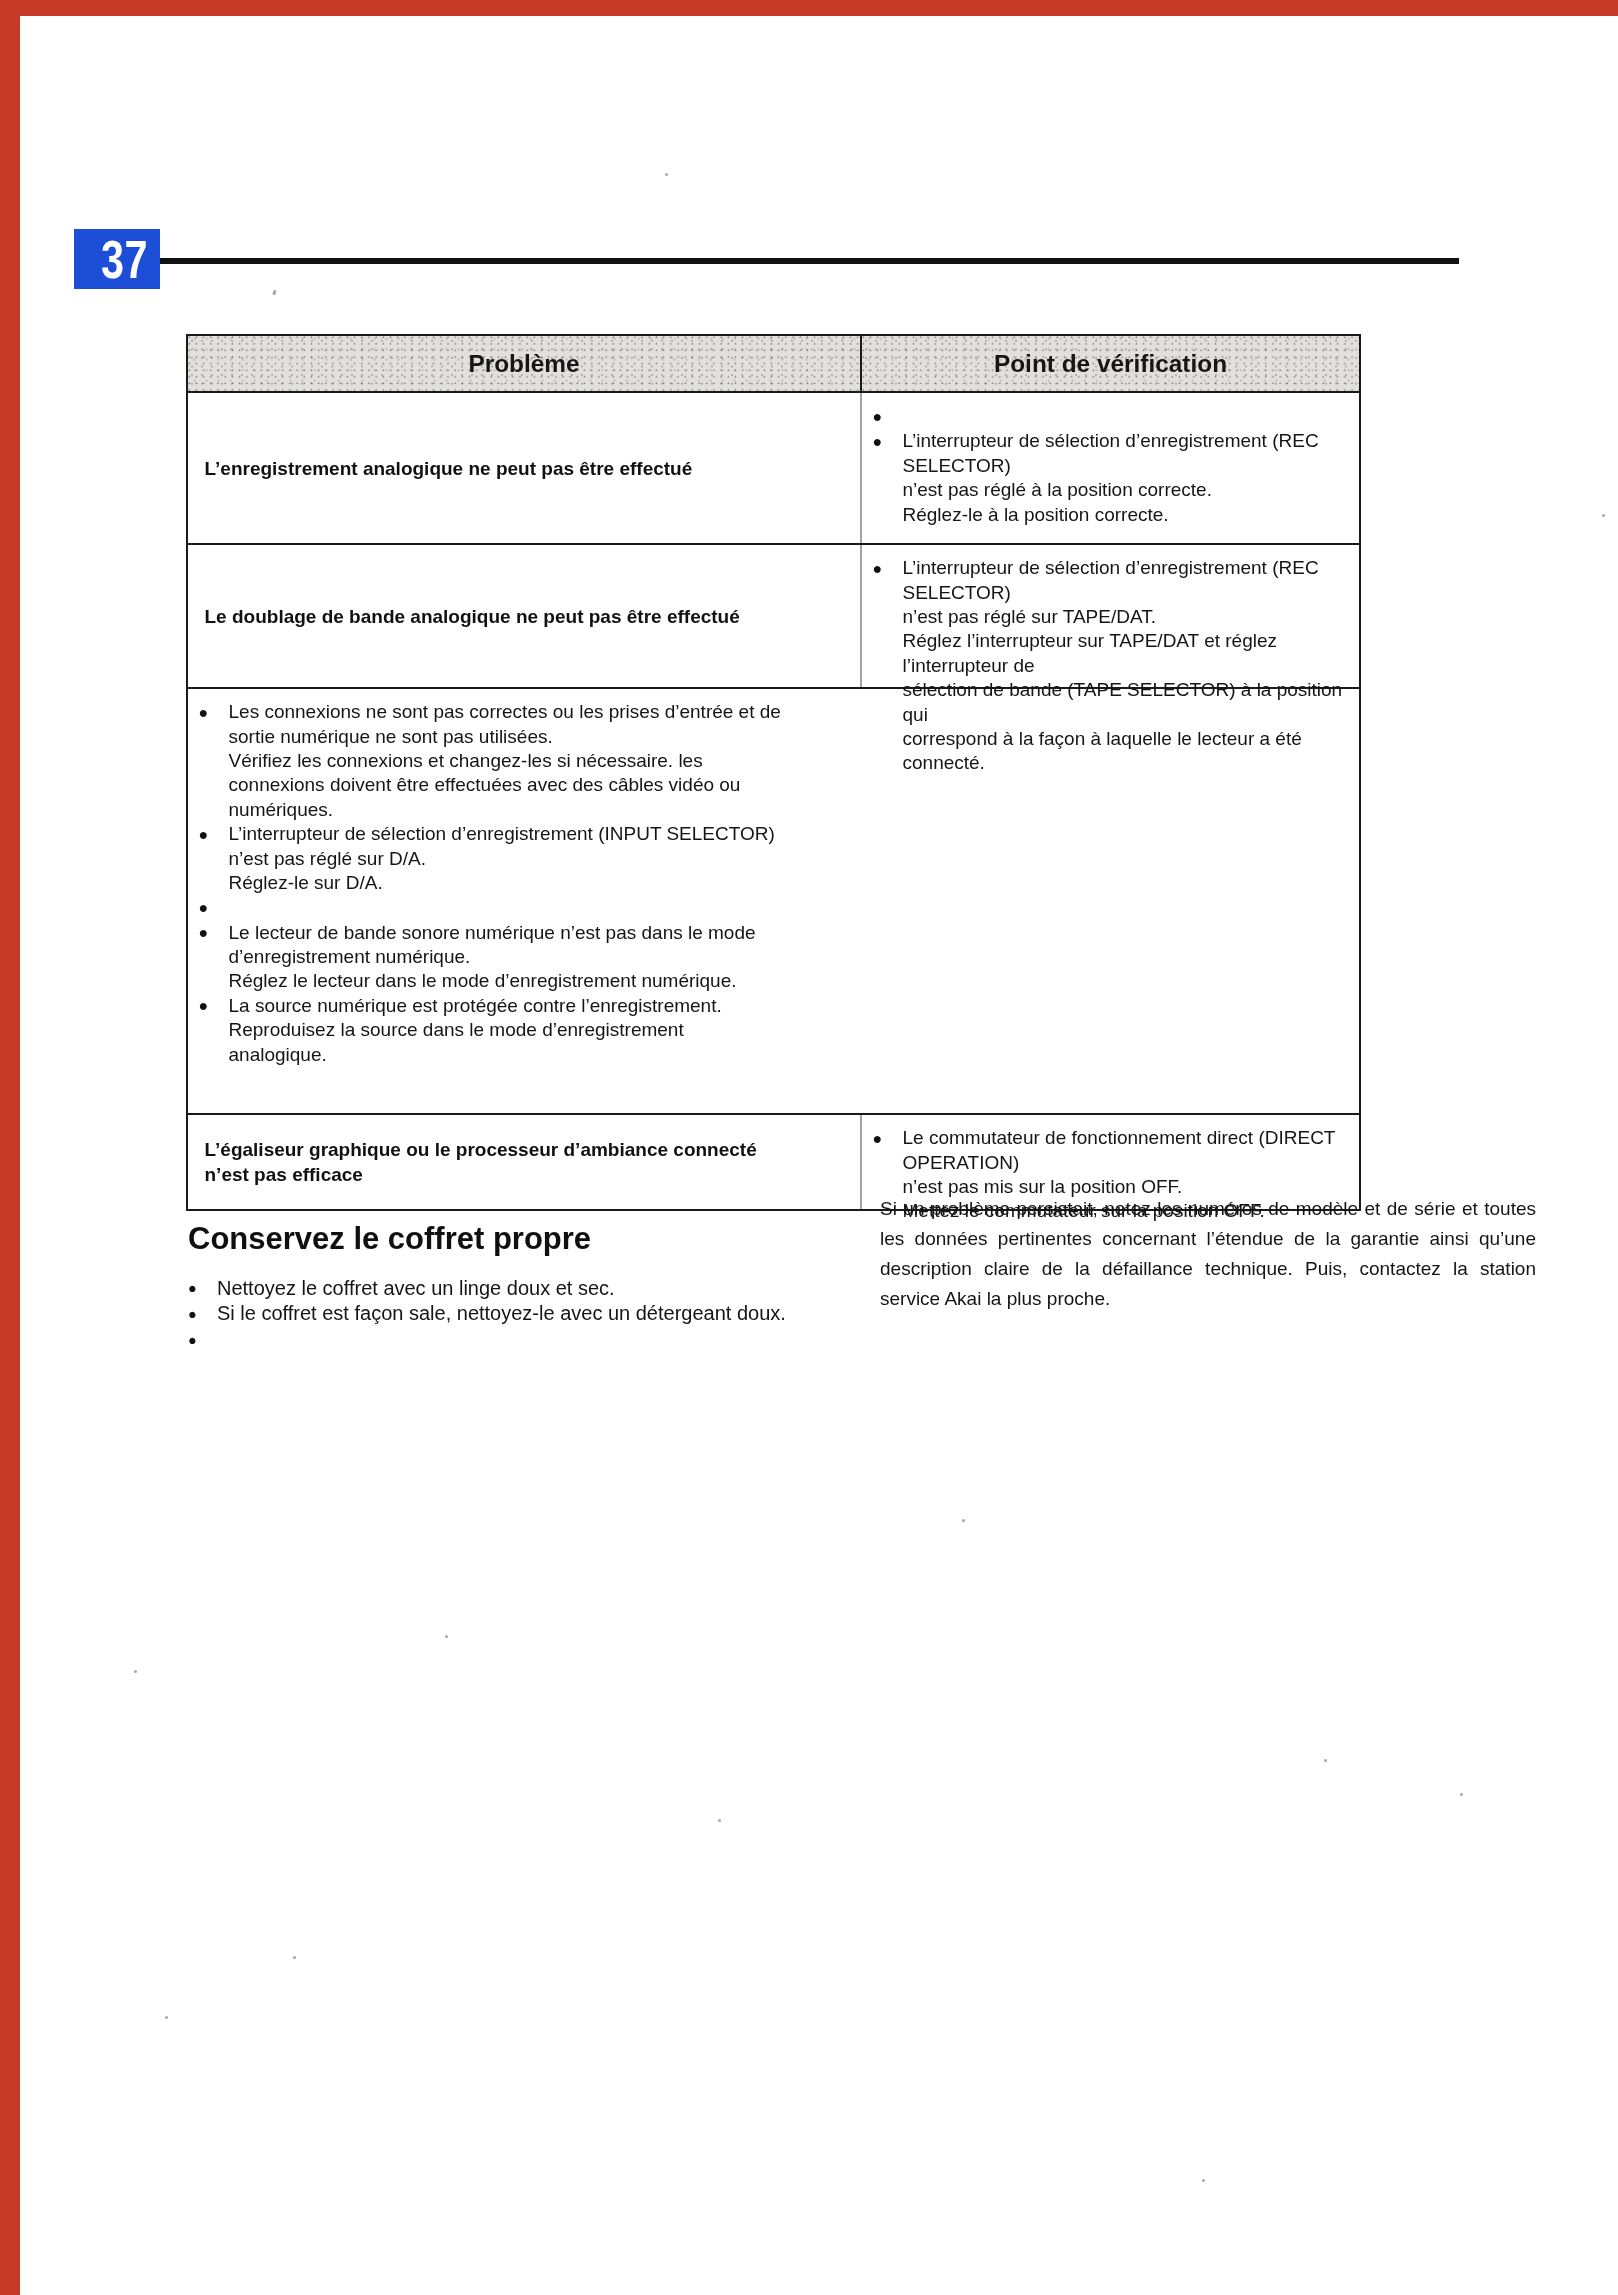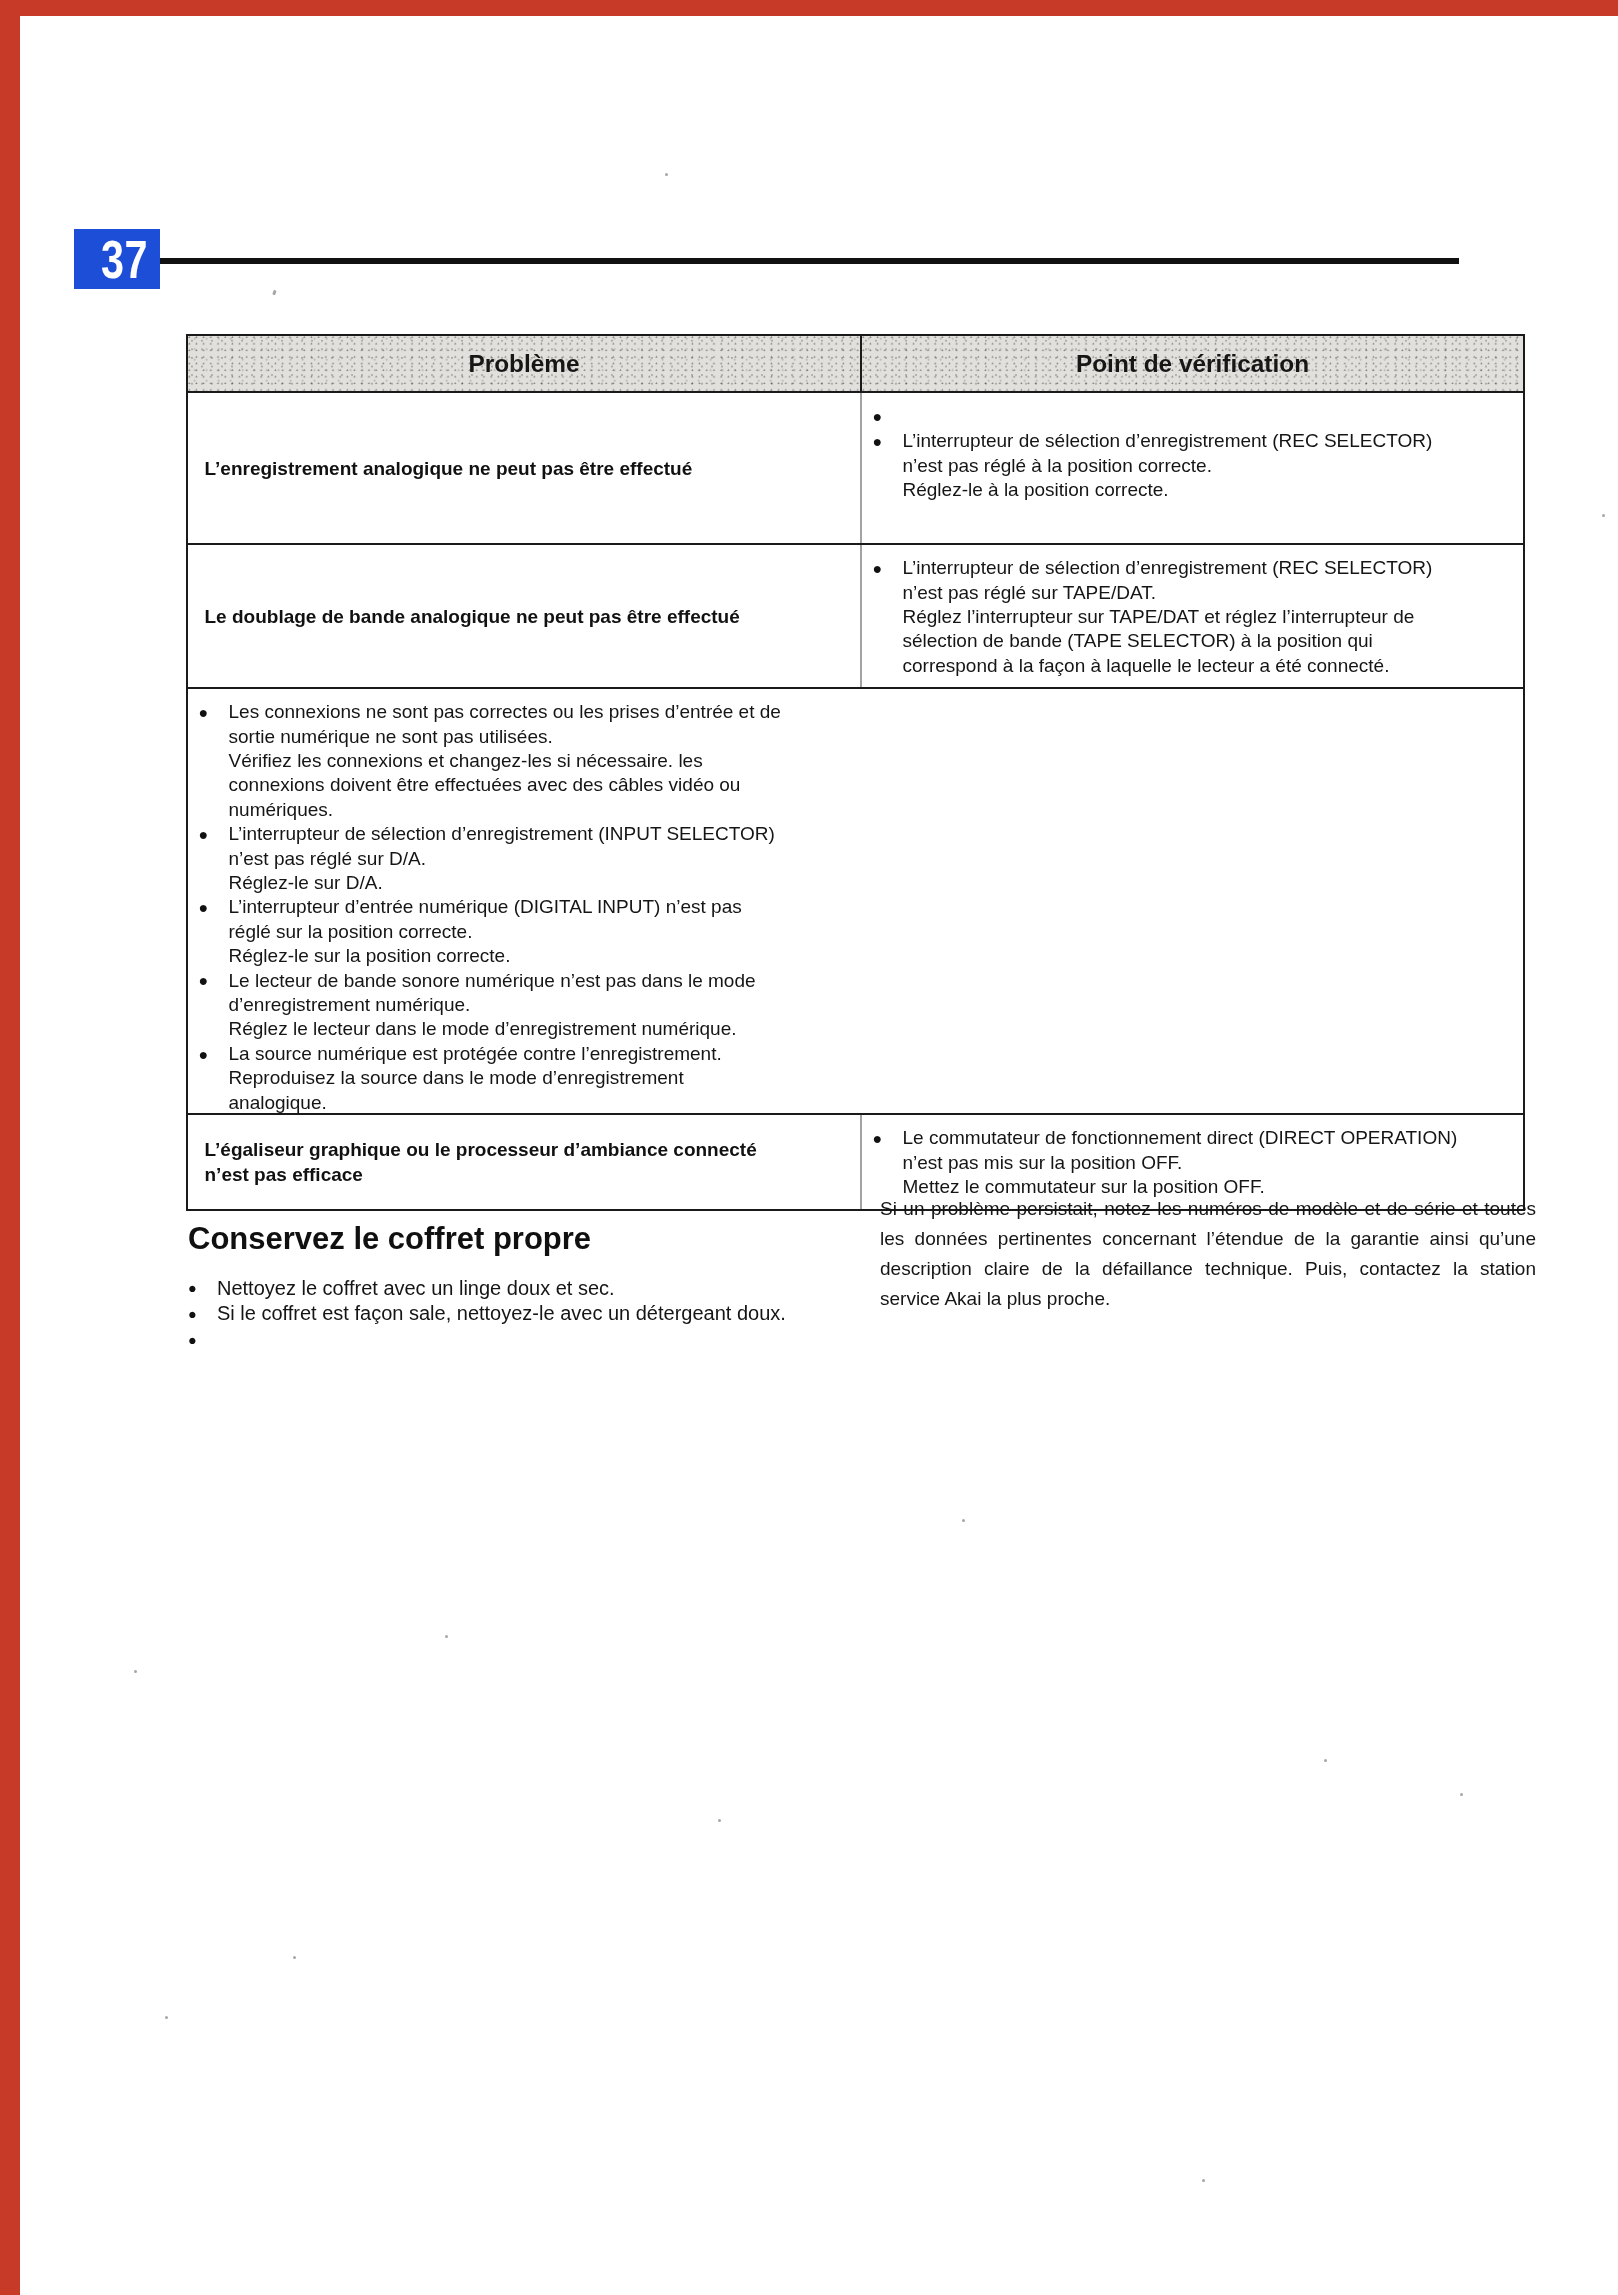--- a/index.html
+++ b/index.html
@@ -19,21 +19,21 @@
     color:#ffffff;display:flex;align-items:center;justify-content:center;
   }
   .page-num span{
     font-size:53px;font-weight:bold;transform:scaleX(0.78);letter-spacing:0.7px;
     padding-left:18.4px;line-height:1;
   }
   .rule{position:absolute;left:160px;top:258px;width:1299px;height:6px;background:#111111;}
 
   
   .ttable{
-    position:absolute;left:186px;top:334px;width:1339px;
+    position:absolute;left:186px;top:334px;width:1175px;
     border:2.6px solid #1a1a1a;box-sizing:border-box;background:#ffffff;
   }
   .thead{display:flex;height:57px;border-bottom:2.6px solid #1a1a1a;box-sizing:border-box;}
   .th{
     display:flex;align-items:center;justify-content:center;
     font-size:24.4px;font-weight:bold;color:#161616;
     background-color:#e2e0dc;
     background-image:
       radial-gradient(circle at 1.3px 1.3px, rgba(40,40,40,.50) 0.7px, transparent 1.1px),
       radial-gradient(circle at 4px 4.6px, rgba(70,70,70,.35) 0.7px, transparent 1.3px),
@@ -143,23 +143,20 @@
 numériques.</span>
       </div>
       <div class="check">
         <span class="bullet">●</span>
         <span class="check-text">L’interrupteur de sélection d’enregistrement (INPUT SELECTOR)
 n’est pas réglé sur D/A.
 Réglez-le sur D/A.</span>
       </div>
       <div class="check">
         <span class="bullet">●</span>
-        <span class="check-text">L’interrupteur d’entrée numérique (DIGITAL INPUT) n’est pas
-réglé sur la position correcte.
-Réglez-le sur la position correcte.</span>
       </div>
       <div class="check">
         <span class="bullet">●</span>
         <span class="check-text">Le lecteur de bande sonore numérique n’est pas dans le mode
 d’enregistrement numérique.
 Réglez le lecteur dans le mode d’enregistrement numérique.</span>
       </div>
       <div class="check">
         <span class="bullet">●</span>
         <span class="check-text">La source numérique est protégée contre l’enregistrement.

